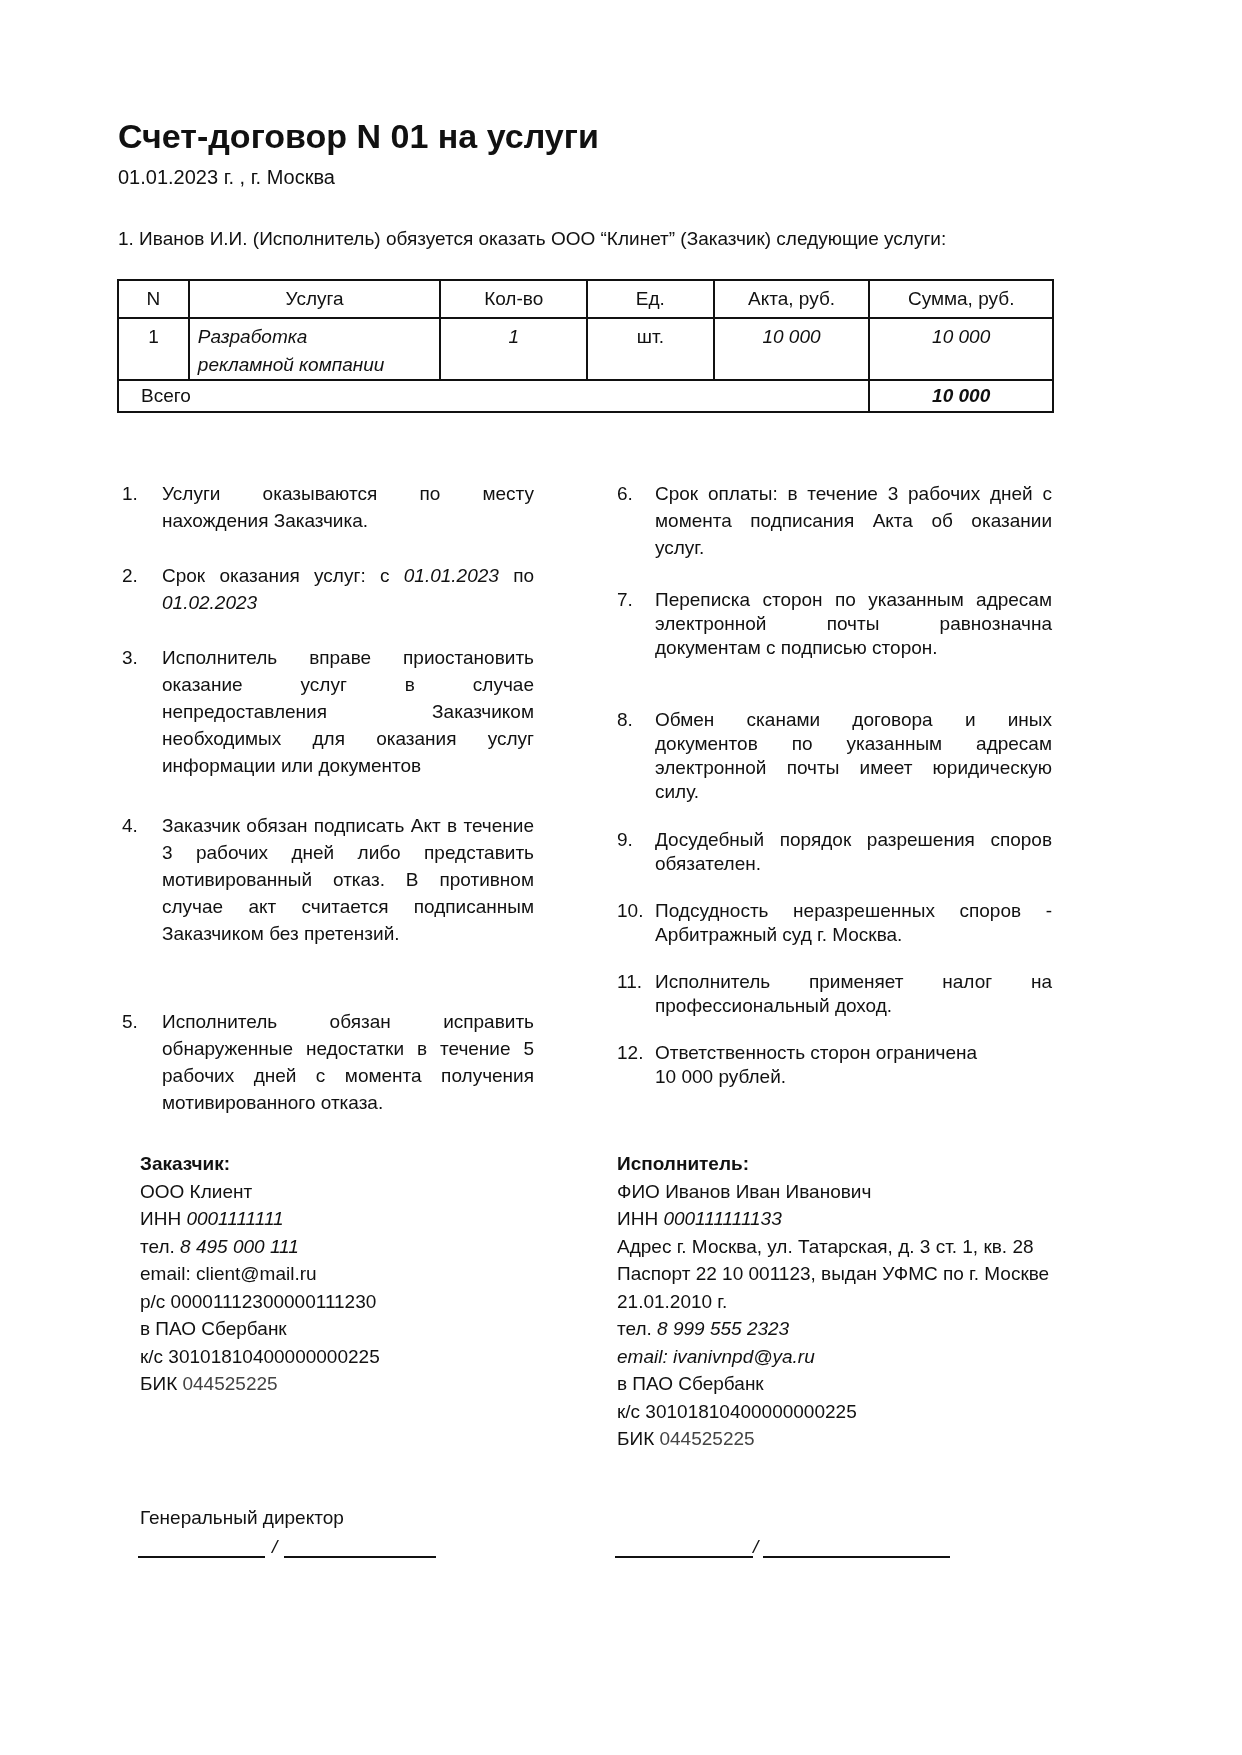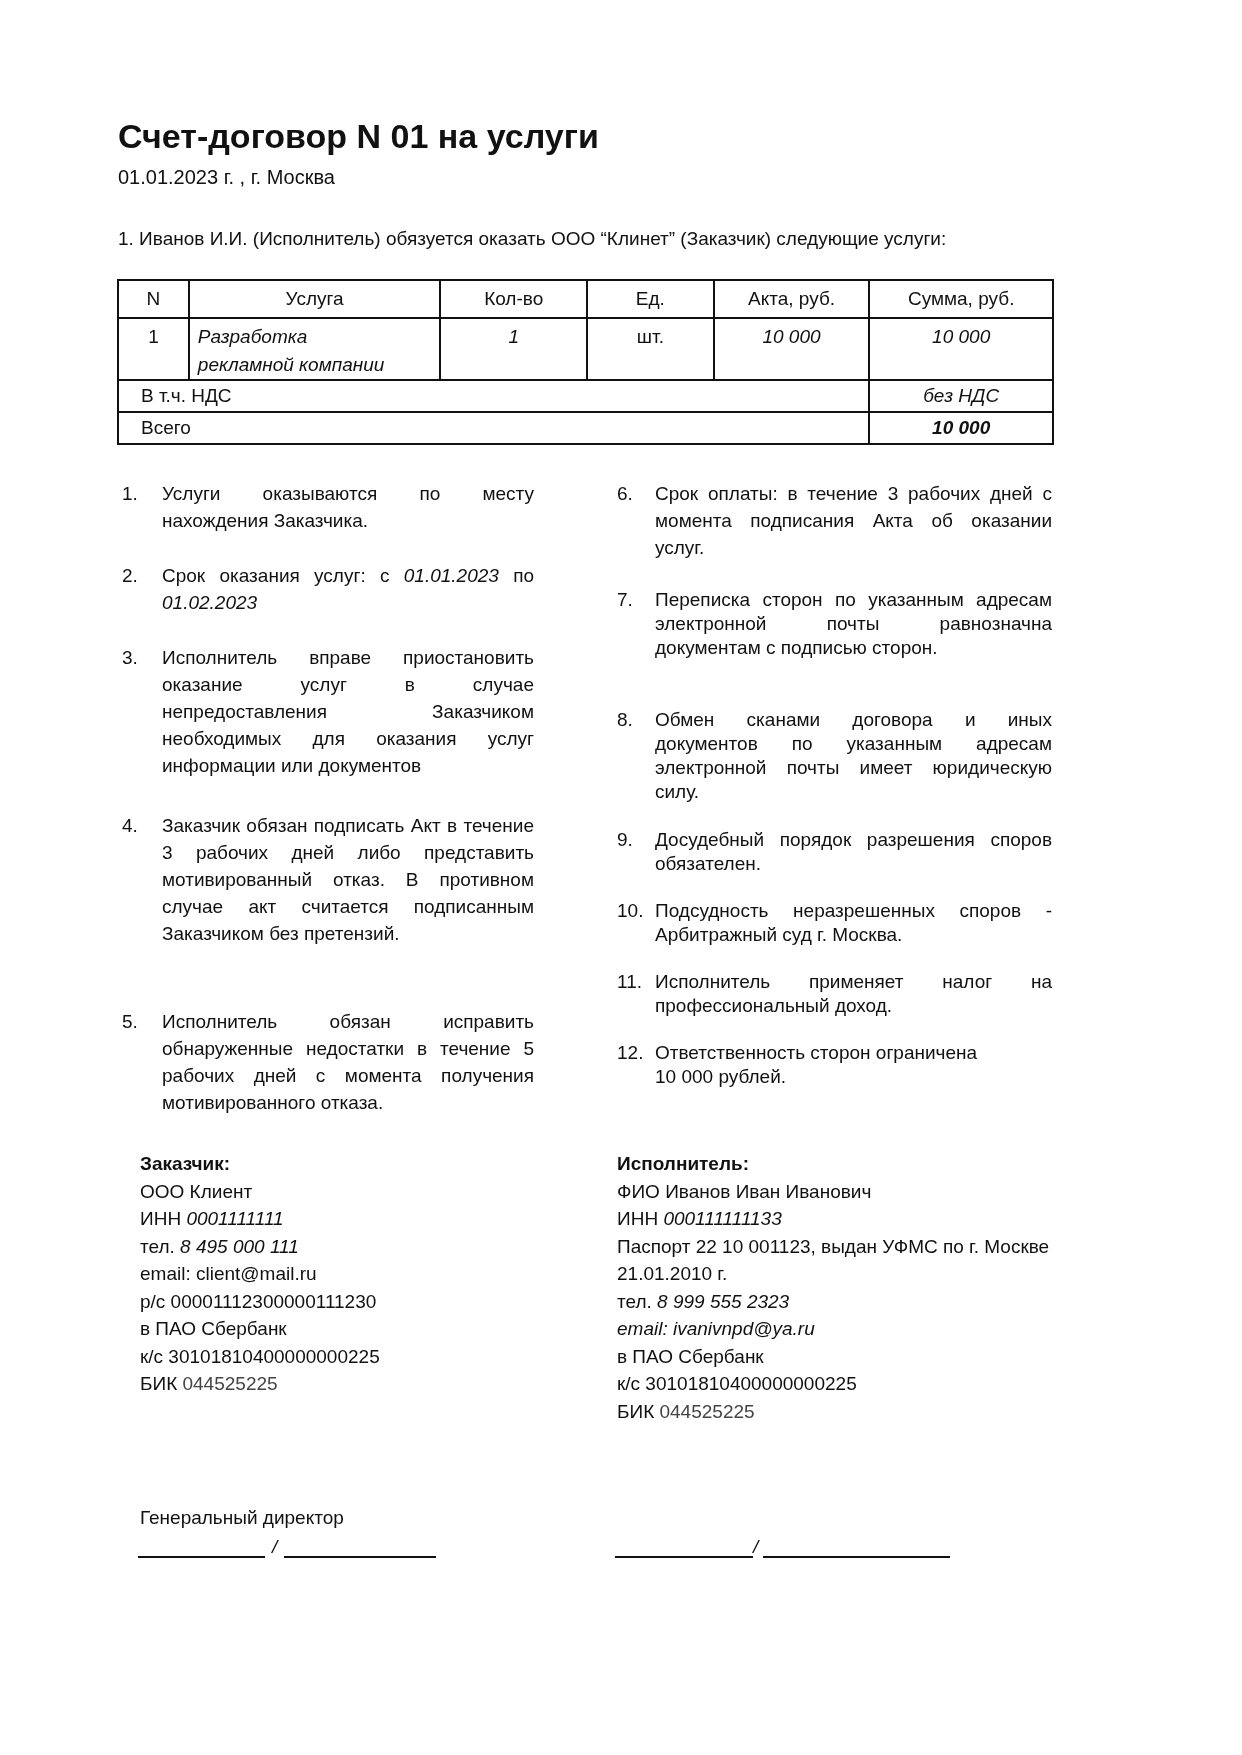--- a/index.html
+++ b/index.html
@@ -66,24 +66,20 @@
       <td>Акта, руб.</td>
       <td>Сумма, руб.</td>
     </tr>
     <tr class="item">
       <td class="center">1</td>
       <td class="it"><span>Разработка</span><br><span>рекламной компании</span></td>
       <td class="center it">1</td>
       <td class="center">шт.</td>
       <td class="center it">10 000</td>
       <td class="center it">10 000</td>
-    </tr>
-    <tr class="foot">
-      <td colspan="5">В т.ч. НДС</td>
-      <td class="right">без НДС</td>
     </tr>
     <tr class="foot total">
       <td colspan="5">Всего</td>
       <td class="right">10 000</td>
     </tr>
   </tbody>
     </table>
 
   <div class="terms col-left">
     <div class="term" style="left:122px; top:480px;">
@@ -148,20 +144,21 @@
     <div>р/с 00001112300000111230</div>
     <div>в ПАО Сбербанк</div>
     <div>к/с 30101810400000000225</div>
     <div><span>БИК </span><span class="grey">044525225</span></div>
   </div>
 
   <div class="party" style="left:617px; top:1150px;">
     <div class="label">Исполнитель:</div>
     <div>ФИО Иванов Иван Иванович</div>
     <div><span>ИНН </span><span class="it">000111111133</span></div>
+    <div>Адрес г. Москва, ул. Татарская, д. 3 ст. 1, кв. 28</div>
     <div>Паспорт 22 10 001123, выдан УФМС по г. Москве</div>
     <div>21.01.2010 г.</div>
     <div><span>тел. </span><span class="it">8 999 555 2323</span></div>
     <div class="it">email: ivanivnpd@ya.ru</div>
     <div>в ПАО Сбербанк</div>
     <div>к/с 30101810400000000225</div>
     <div><span>БИК </span><span class="grey">044525225</span></div>
   </div>
 
   <div class="abs sig-role">Генеральный директор</div>

